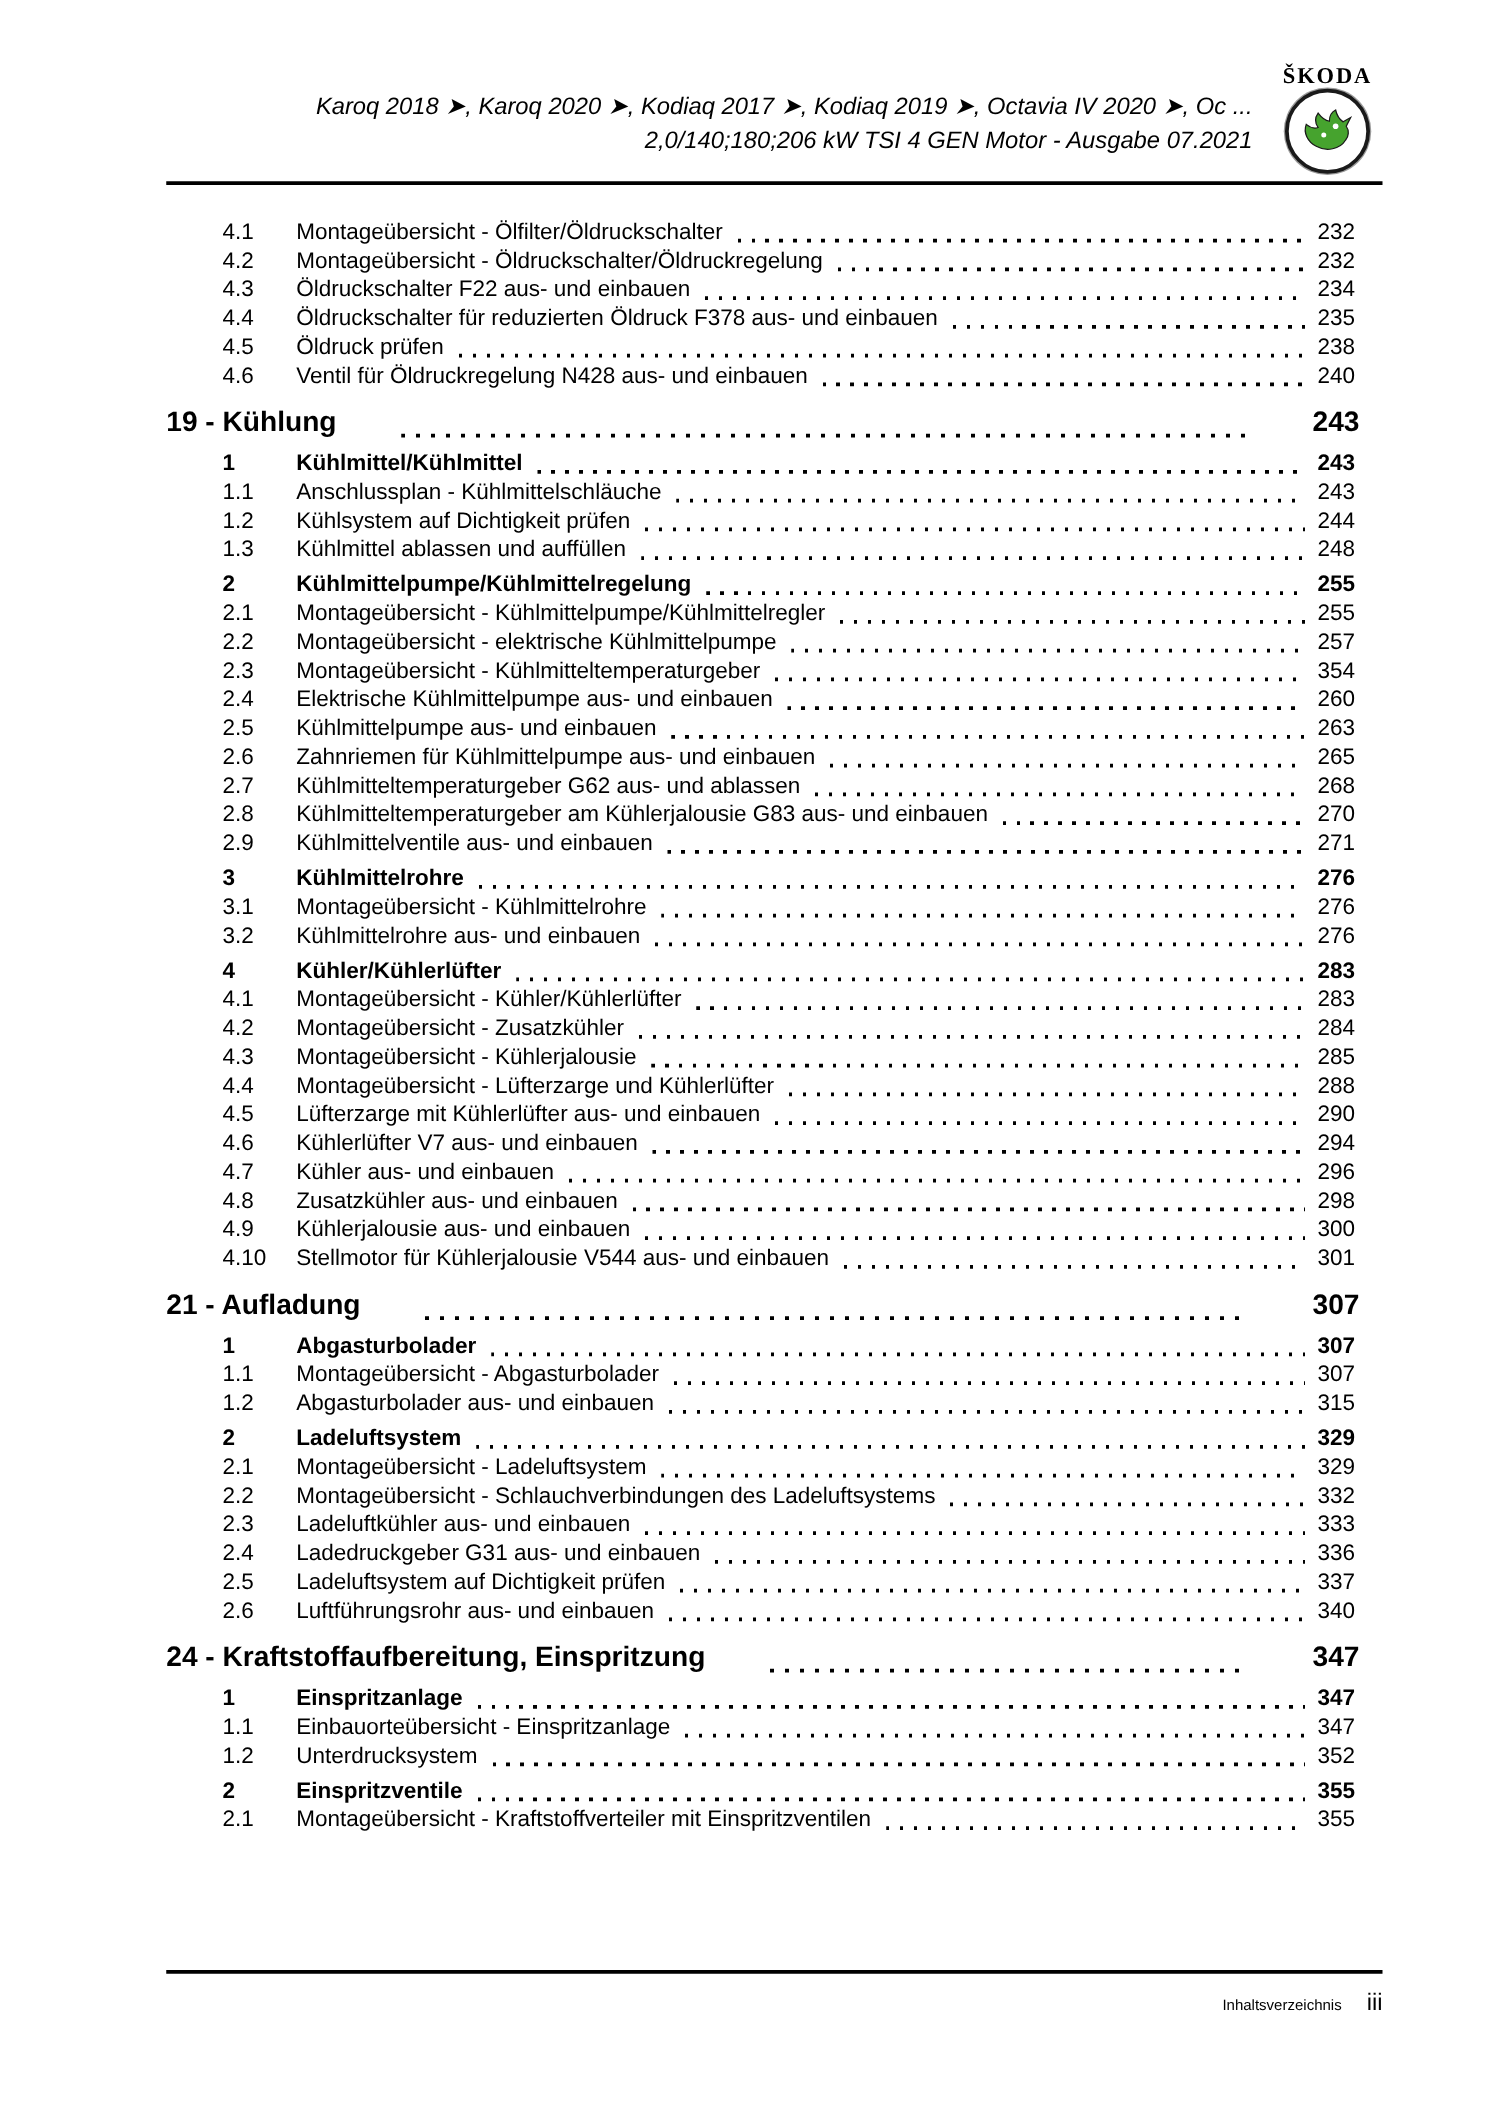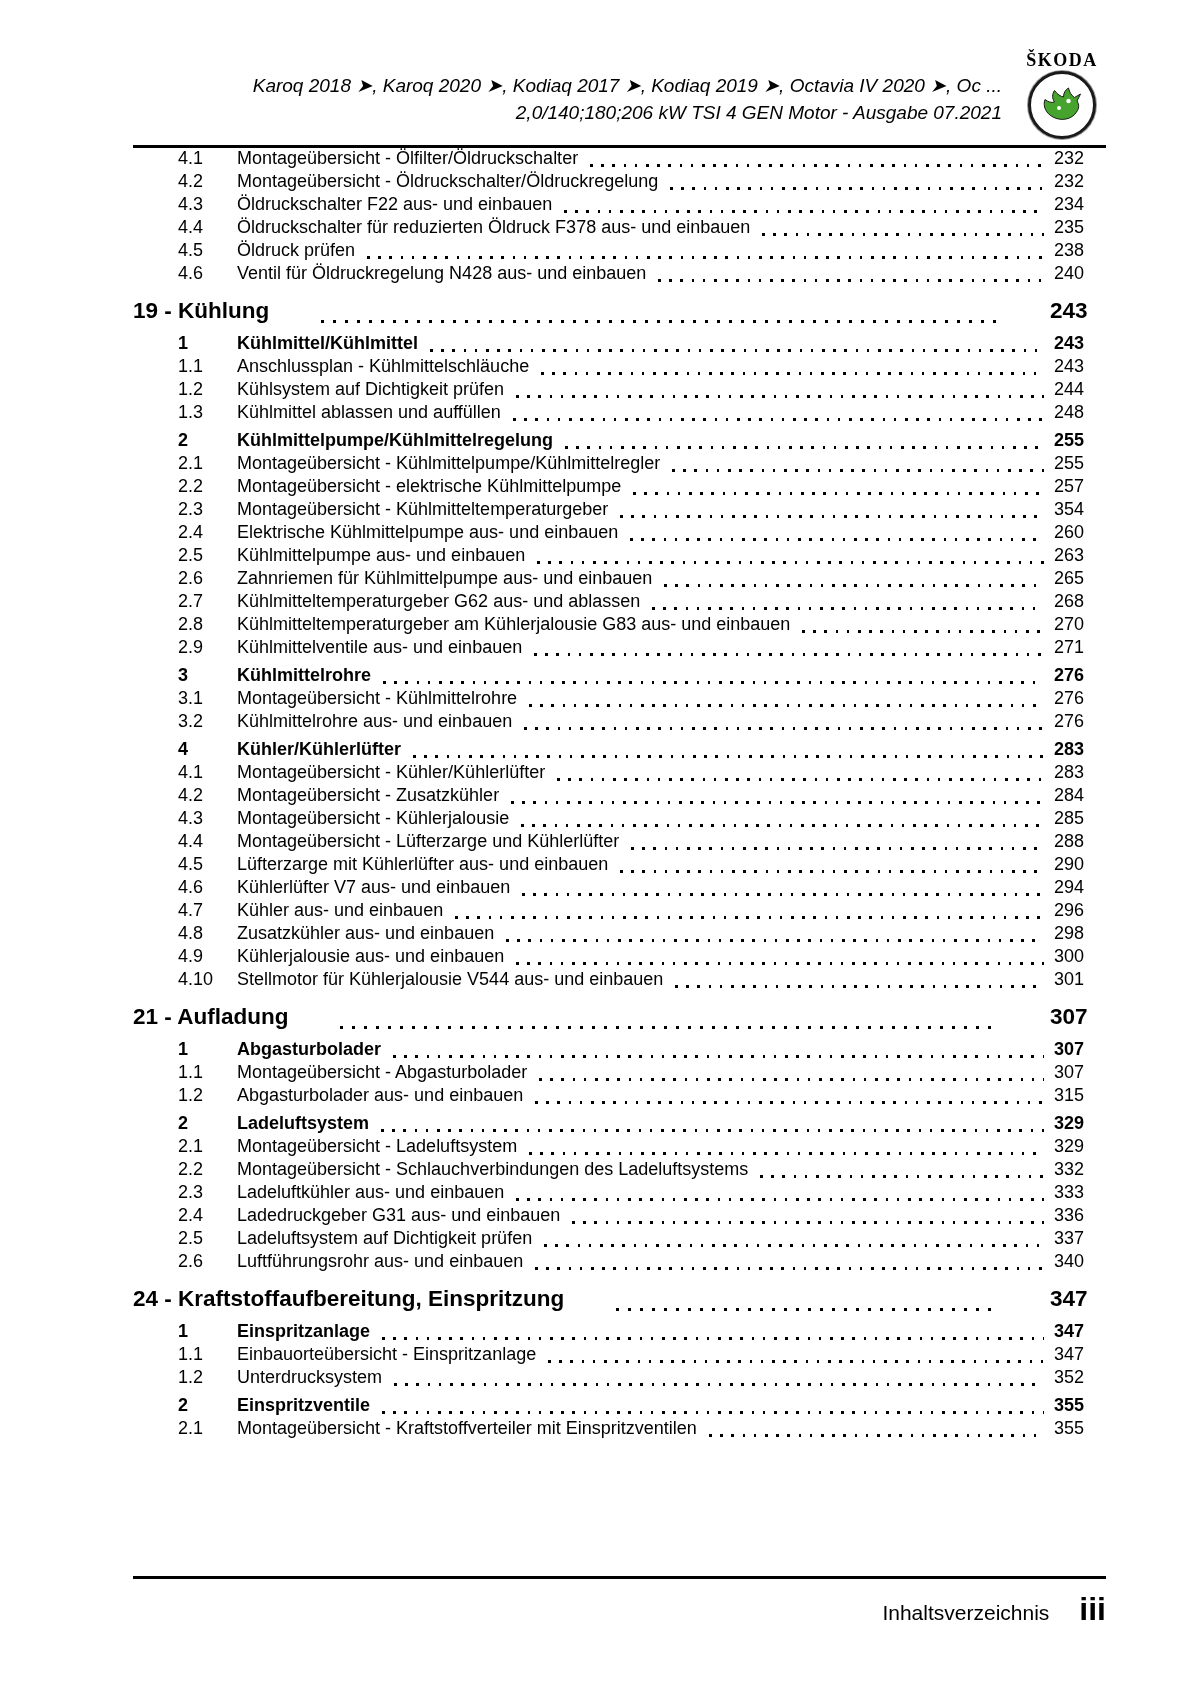--- a/index.html
+++ b/index.html
@@ -17,43 +17,43 @@
   .brand-block { width:88px; text-align:center; flex:0 0 88px; }
   .brand-word { font-size:18px; font-weight:bold; letter-spacing:1.5px; margin-bottom:0;font-family:Liberation Serif, serif; }
   .brand-circle {
     width:62px; height:62px; margin:0 auto; border-radius:50%;
     border:3px solid #1a1a1a; box-shadow:0 0 0 1px #9a9a9a;
     display:flex; align-items:center; justify-content:center; background:#fff;
   }
   .top-rule { border:0; border-top:3px solid #000; margin:6px 0 0 0; }
 
   
-  .toc { padding-top:0; }
+  .toc { padding-top:27px; }
   .row { display:flex; align-items:baseline; font-size:18px; height:23px; }
   .row .num { flex:0 0 59px; margin-left:45px; }
   .row .title { white-space:nowrap; }
   .row .dots {
     flex:1 1 auto; align-self:flex-end; height:3px; margin:0 10px 4px 12px;
     background-image:repeating-linear-gradient(to right,#000 0 2.6px,transparent 2.6px 11.2px);
   }
   .row .pagenum { flex:0 0 52px; text-align:left; }
   .row.section { font-weight:bold; margin-top:5px; }
   .row.chapter { font-weight:bold; font-size:22.5px; height:30px; margin-top:12px; margin-bottom:5px;gap:40px; }
   .row.chapter .label { margin-left:0; white-space:nowrap; }
   .row.chapter .dots {
     height:3.4px; margin-bottom:5px;
     background-image:repeating-linear-gradient(to right,#000 0 3px,transparent 3px 12px);
   }
   .row.chapter .pagenum { flex:0 0 56px; }
 
   
   .footer { position:absolute; left:133px; top:1576px; width:973px; border-top:3px solid #000; }
   .footer-inner { display:flex; justify-content:flex-end; align-items:baseline; gap:20px; padding-top:14px; }
-  .footer-label { font-size:21px;margin-left:45px; }
-  .footer-page { font-size:32px; font-weight:bold; line-height:1;margin-left:10px; }
+  .footer-label { font-size:12px;margin-left:45px; }
+  .footer-page { font-size:19px; font-weight:normal; line-height:1; }
 </style>
 </head>
 <body>
 
 <div class="sheet">
 
   <div class="header">
     <div class="header-text">
       <div>Karoq 2018 ➤, Karoq 2020 ➤, Kodiaq 2017 ➤, Kodiaq 2019 ➤, Octavia IV 2020 ➤, Oc ...</div>
       <div>2,0/140;180;206 kW TSI 4 GEN Motor - Ausgabe 07.2021</div>

